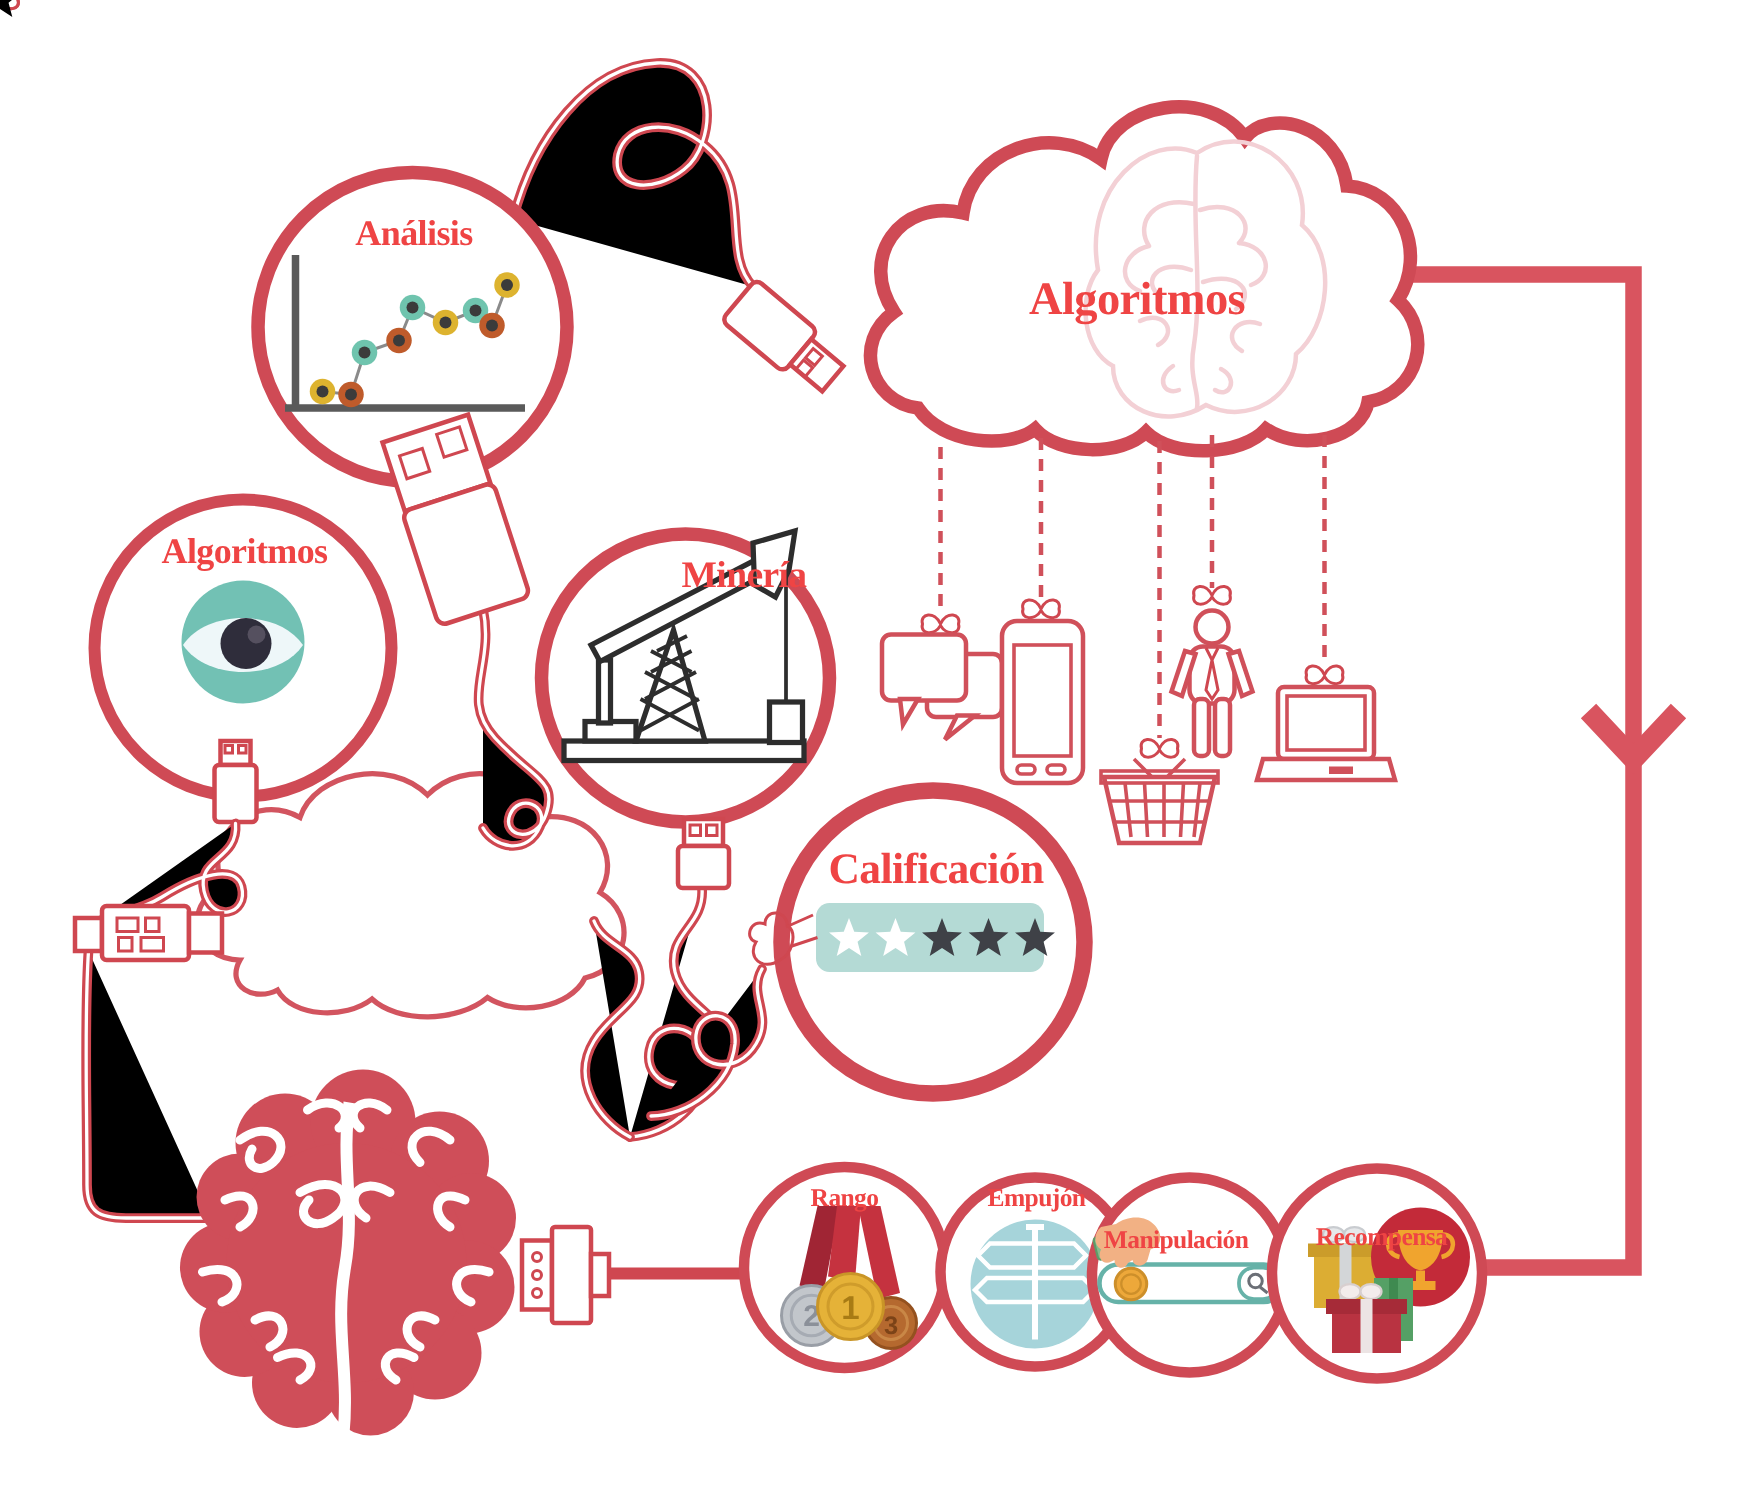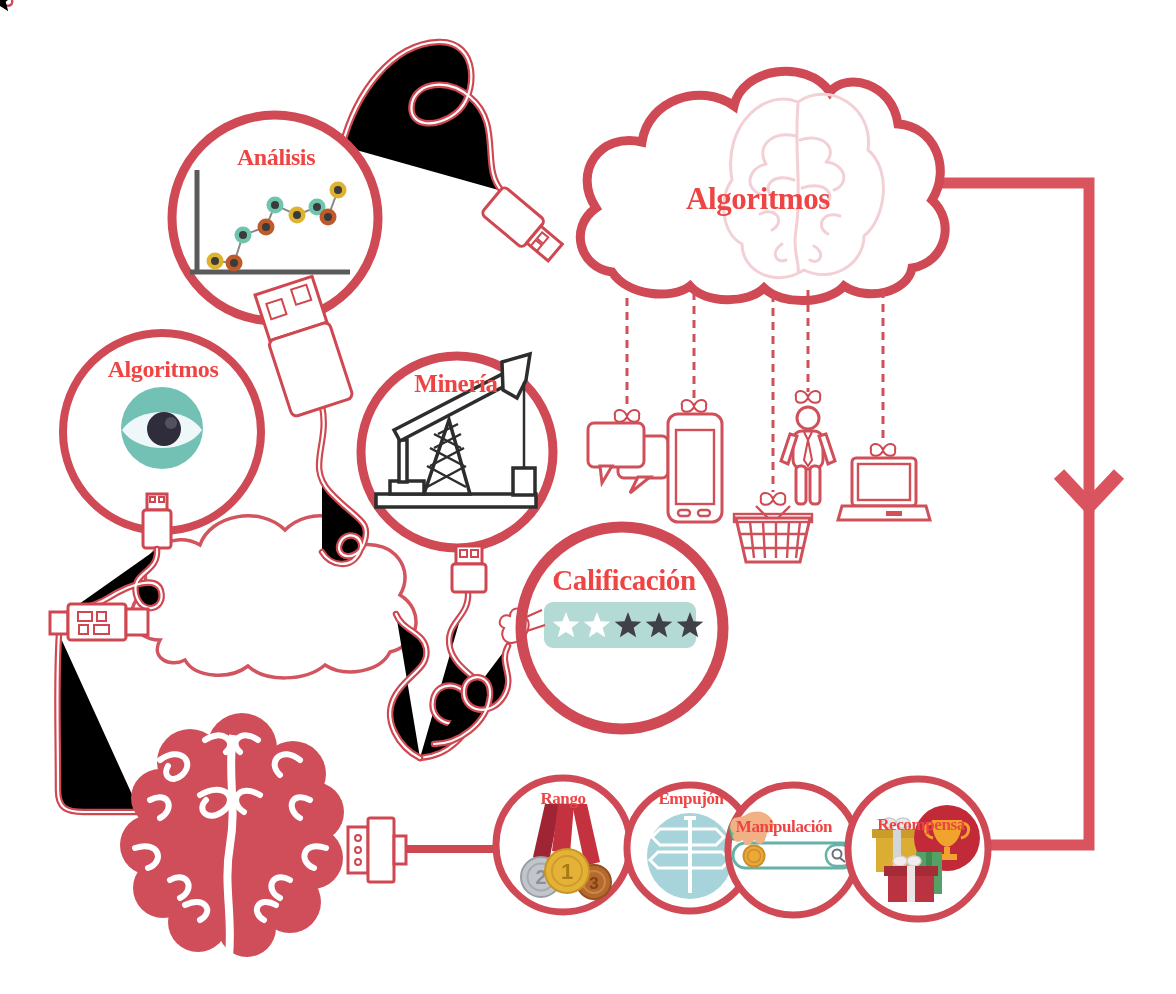--- a/index.html
+++ b/index.html
@@ -15,21 +15,21 @@
   .plugthin{fill:none;stroke:#cf4750;stroke-width:2;}
   .string{stroke:#d0505a;stroke-width:3;stroke-dasharray:8 6;fill:none;}
   .ricon{fill:#fff;stroke:#d0505a;stroke-width:3;}
   .ricon2{fill:none;stroke:#d0505a;stroke-width:2.4;}
   .faint{fill:none;stroke:#f3d0d5;stroke-width:3;stroke-linecap:round;}
   .blk{stroke:#2d2d2d;stroke-width:3.5;fill:#fff;}
   .blkline{stroke:#2d2d2d;stroke-width:2.5;fill:none;}
   .gyri{fill:none;stroke:#fff;stroke-width:6;stroke-linecap:round;}
   .label{position:absolute;transform:translate(-50%,-50%);font-weight:700;color:#ef4444;
          letter-spacing:-0.4px;white-space:nowrap;font-family:Liberation Serif, serif;}
-  .lbl-24{font-size:24px;} .lbl-25{font-size:25px;} .lbl-31{font-size:31px;}
+  .lbl-24{font-size:24px;} .lbl-25{font-size:25px;margin-left:40px;} .lbl-31{font-size:31px;}
   .lbl-33{font-size:33px;line-height:43px;text-align:center;}
   .lbl-29{font-size:29px;} .lbl-17{font-size:17px;}
   .medal-num{font-weight:700;text-anchor:middle;font-family:"Liberation Sans",sans-serif;}
 </style>
 </head>
 <body>
 
 <div id="canvas">
 <svg width="1176" height="994" viewBox="0 0 1176 994">
 

